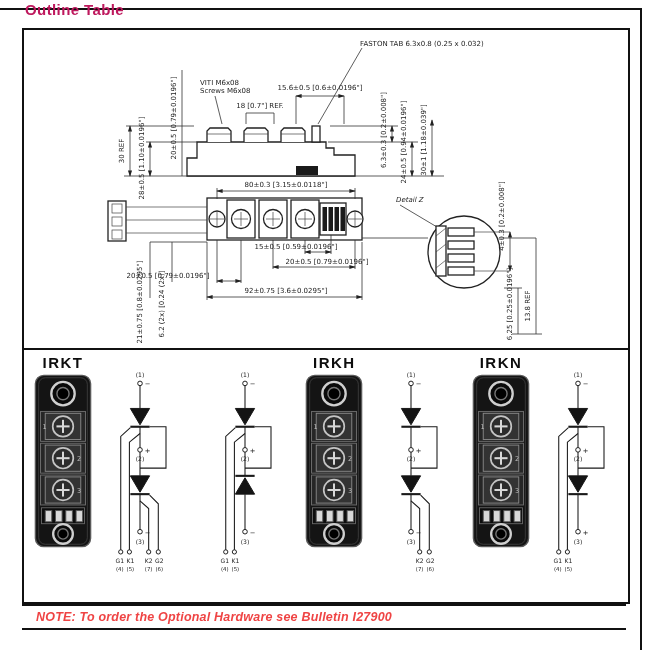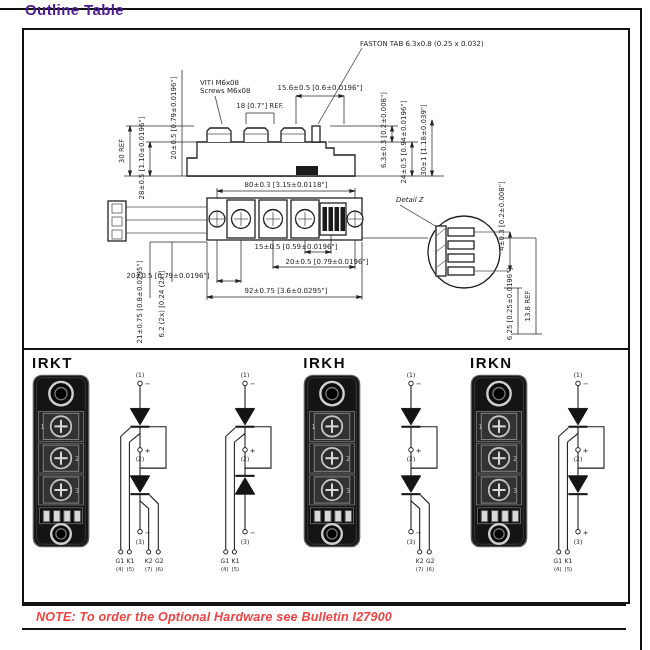--- a/index.html
+++ b/index.html
@@ -1,28 +1,28 @@
 <!DOCTYPE html>
 <html><head>
 <meta charset="utf-8">
 <style>
   html,body{margin:0;padding:0;}
   body{width:650px;height:650px;background:#ffffff;position:relative;overflow:hidden;
        font-family:"Liberation Sans", sans-serif;color:#1a1a1a;}
   .page-topline{position:absolute;left:0;top:8px;width:642px;height:2px;background:#111;}
   .page-rightline{position:absolute;left:640px;top:8px;width:2px;height:642px;background:#111;}
   .section-title{position:absolute;left:25px;top:1px;font-size:15px;font-weight:600;
-       color:#4c1d95;letter-spacing:.4px;}
+       color:#be185d;letter-spacing:.4px;}
   .main-box{position:absolute;left:22px;top:28px;width:604px;height:572px;border:2px solid #111;background:#fff;}
   .drawing-area{position:relative;width:600px;height:318px;}
   .dims-caption{height:24px;text-align:center;font-size:12.5px;color:#222;padding-top:2px;}
   .circuits-row{border-top:2px solid #111;height:224px;display:flex;justify-content:space-between;
        padding:4px 8px 0 8px;box-sizing:border-box;}
   .group{display:flex;align-items:flex-start;}
-  .mod-col{width:62px;text-align:left;}
+  .mod-col{width:62px;text-align:center;}
   .group-title{font-size:15px;font-weight:bold;color:#0d0d0d;letter-spacing:1.5px;margin:0 0 3px 0;}
   .ckt{margin-top:14px;margin-left:4px;}
   .note-strip{position:absolute;left:22px;top:604px;width:604px;height:22px;border-top:2px solid #111;
        border-bottom:2px solid #111;display:flex;align-items:center;}
   .note-text{font-size:12.5px;font-weight:bold;font-style:italic;color:#ef4444;padding-left:14px;
        letter-spacing:.2px;}
   
   svg text{font-family:"DejaVu Sans", sans-serif;}
   .dtx{font-size:7px;fill:#222;}
   .dln{stroke:#333;stroke-width:.8;fill:none;}

